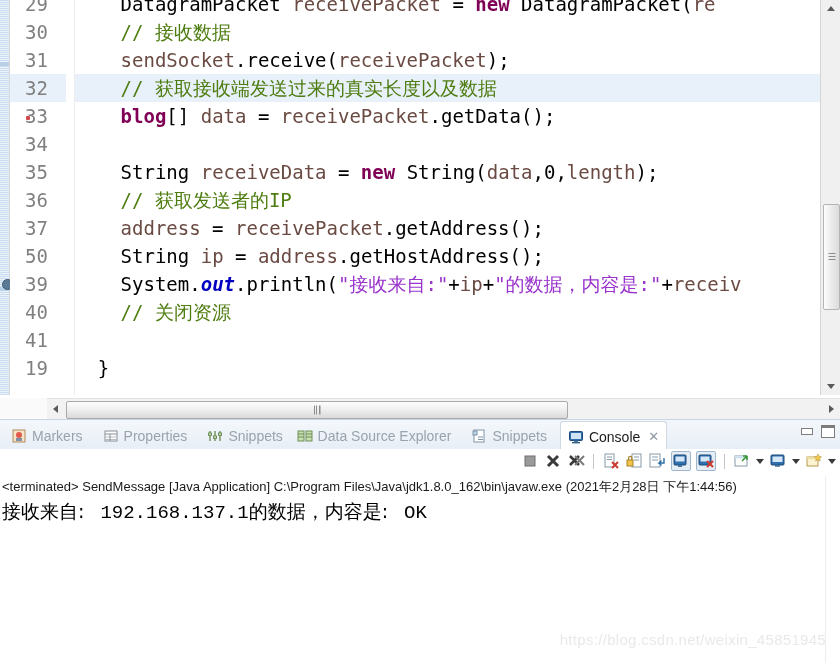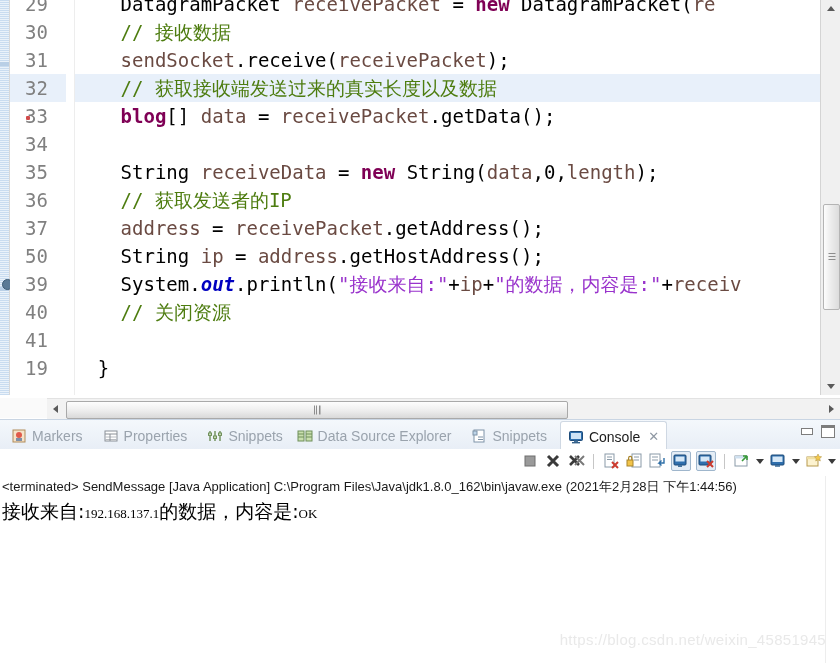--- a/index.html
+++ b/index.html
@@ -159,21 +159,21 @@
     position:absolute;left:0;top:57px;width:840px;height:190px;background:#ffffff;
     overflow:hidden;
   }
   .cons-line1{
     position:absolute;left:2px;top:2px;font-size:13px;color:#1a1a1a;white-space:nowrap;
   }
   .cons-line2{
     position:absolute;left:2px;top:23px;font-size:19px;color:#000000;white-space:nowrap;
     font-family:"DejaVu Sans","Liberation Sans",sans-serif;
   }
-  .cons-line2 .mono{font-family:Liberation Serif, serif;font-size:13px;}
+  .cons-line2 .mono{font-family:Liberation Mono, monospace;font-size:19px;margin-left:16px;}
 
   .panel-vscroll{
     position:absolute;right:0;top:57px;width:14px;height:190px;background:#ffffff;
     border-left:1px solid #ededed;
   }
   .panel-hscroll{
     position:absolute;left:0;bottom:0;width:840px;height:3px;background:#ffffff;
   }
 
   .watermark{

